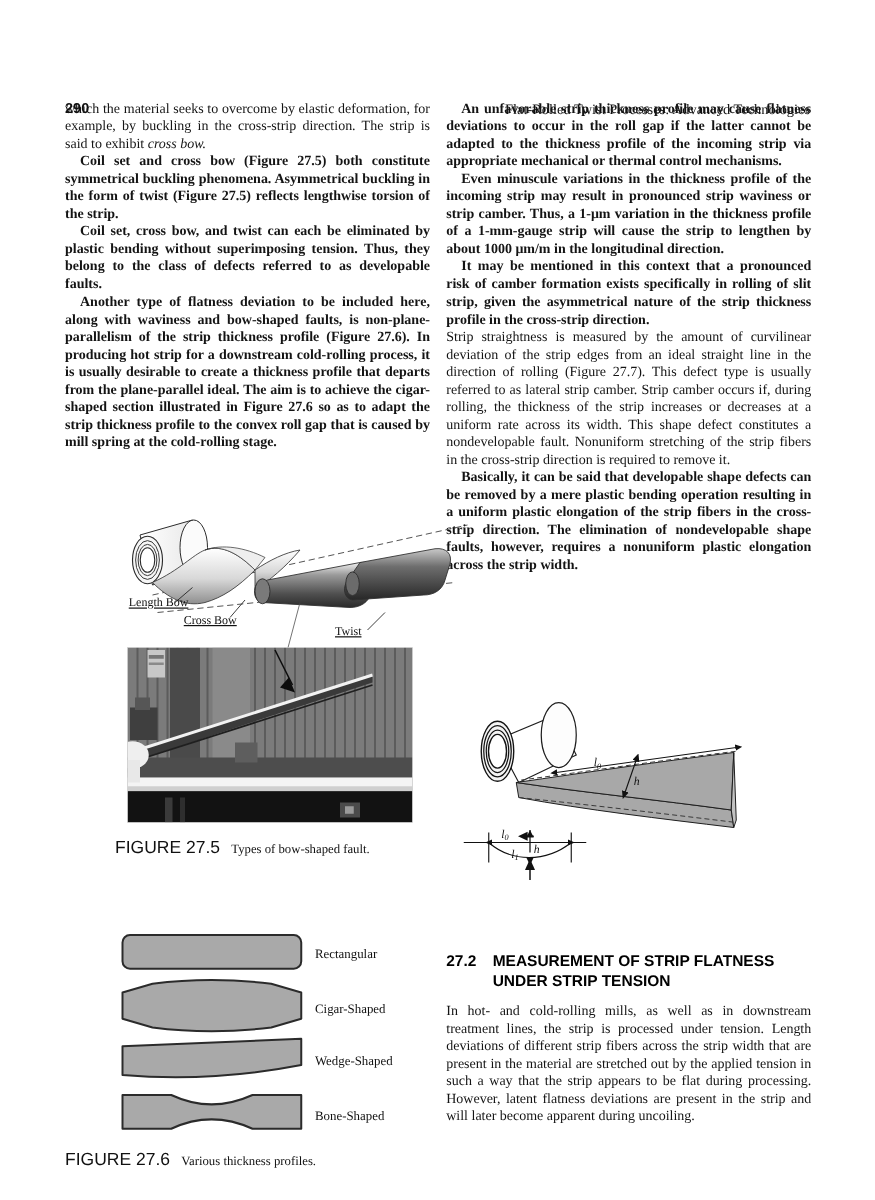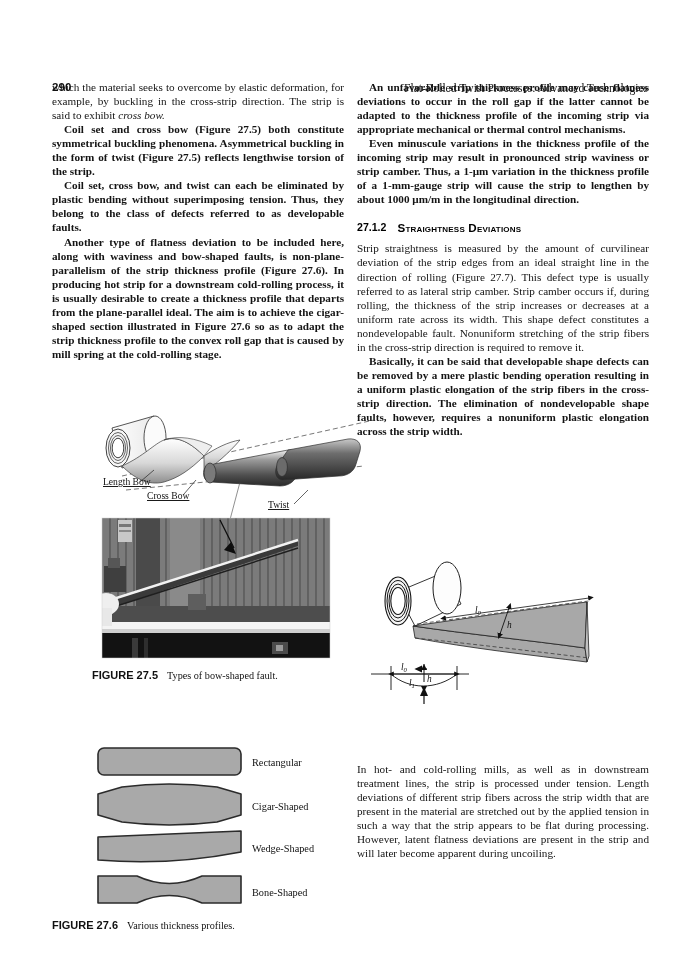--- a/index.html
+++ b/index.html
@@ -102,22 +102,22 @@
   .h2 .txt { }
 
   
   .caption {
     font-size: 10.2px;
     color: #111;
     white-space: nowrap;
   }
   .caption .lbl {
     font-family: "Liberation Sans", "DejaVu Sans", sans-serif;
-    font-weight: bold;
-    font-size: 11px;
+    font-weight: normal;
+    font-size: 14px;
     margin-right: 9px;
   }
 
   
   .figbox { position: absolute; }
   .fig275 { left: 52px;  top: 398px;  width: 292px; height: 290px; margin-left: 40px; }
   .fig276 { left: 52px;  top: 740px;  width: 292px; height: 200px; }
   .fig277 { left: 357px; top: 556px;  width: 292px; height: 180px; }
 
   .fig-svg { display: block; }
@@ -158,31 +158,35 @@
   <div class="col col-left">
     <p class="body"><span>which the material seeks to overcome by elastic deformation, for example, by buckling in the cross-strip direction. The strip is said to exhibit </span><span class="it">cross bow.</span></p>
     <p class="body indent">Coil set and cross bow (Figure 27.5) both constitute symmetrical buckling phenomena. Asymmetrical buckling in the form of twist (Figure 27.5) reflects lengthwise torsion of the strip.</p>
     <p class="body indent">Coil set, cross bow, and twist can each be eliminated by plastic bending without superimposing tension. Thus, they belong to the class of defects referred to as developable faults.</p>
     <p class="body indent">Another type of flatness deviation to be included here, along with waviness and bow-shaped faults, is non-plane-parallelism of the strip thickness profile (Figure 27.6). In producing hot strip for a downstream cold-rolling process, it is usually desirable to create a thickness profile that departs from the plane-parallel ideal. The aim is to achieve the cigar-shaped section illustrated in Figure 27.6 so as to adapt the strip thickness profile to the convex roll gap that is caused by mill spring at the cold-rolling stage.</p>
   </div>
 
   <div class="col col-right">
     <p class="body indent">An unfavorable strip thickness profile may cause flatness deviations to occur in the roll gap if the latter cannot be adapted to the thickness profile of the incoming strip via appropriate mechanical or thermal control mechanisms.</p>
     <p class="body indent">Even minuscule variations in the thickness profile of the incoming strip may result in pronounced strip waviness or strip camber. Thus, a 1-μm variation in the thickness profile of a 1-mm-gauge strip will cause the strip to lengthen by about 1000 μm/m in the longitudinal direction.</p>
-
-    <div class="h3">
-      <span class="num">27.1.2</span>
-      <span class="txt">Straightness Deviations</span>
-    </div>
+    <p class="body indent">It may be mentioned in this context that a pronounced risk of camber formation exists specifically in rolling of slit strip, given the asymmetrical nature of the strip thickness profile in the cross-strip direction.</p>
+
 
     <p class="body">Strip straightness is measured by the amount of curvilinear deviation of the strip edges from an ideal straight line in the direction of rolling (Figure 27.7). This defect type is usually referred to as lateral strip camber. Strip camber occurs if, during rolling, the thickness of the strip increases or decreases at a uniform rate across its width. This shape defect constitutes a nondevelopable fault. Nonuniform stretching of the strip fibers in the cross-strip direction is required to remove it.</p>
     <p class="body indent">Basically, it can be said that developable shape defects can be removed by a mere plastic bending operation resulting in a uniform plastic elongation of the strip fibers in the cross-strip direction. The elimination of nondevelopable shape faults, however, requires a nonuniform plastic elongation across the strip width.</p>
   </div>
 
   <div style="position:absolute; left:357px; top:762px; width:292px;">
+    <div class="h2">
+      <span class="num">27.2</span>
+      <span class="txt">
+        <span>MEASUREMENT OF STRIP FLATNESS</span><br>
+        <span>UNDER STRIP TENSION</span>
+      </span>
+    </div>
     <p class="body">In hot- and cold-rolling mills, as well as in downstream treatment lines, the strip is processed under tension. Length deviations of different strip fibers across the strip width that are present in the material are stretched out by the applied tension in such a way that the strip appears to be flat during processing. However, latent flatness deviations are present in the strip and will later become apparent during uncoiling.</p>
   </div>
 
   <div class="figbox fig275">
     <svg class="fig-svg" width="292" height="265" viewBox="0 0 292 265">
       <defs>
         <linearGradient id="g-sheet" x1="0" y1="0" x2="0" y2="1">
           <stop offset="0%" stop-color="#ffffff"></stop>
           <stop offset="55%" stop-color="#d8d8d8"></stop>
           <stop offset="100%" stop-color="#8f8f8f"></stop>

